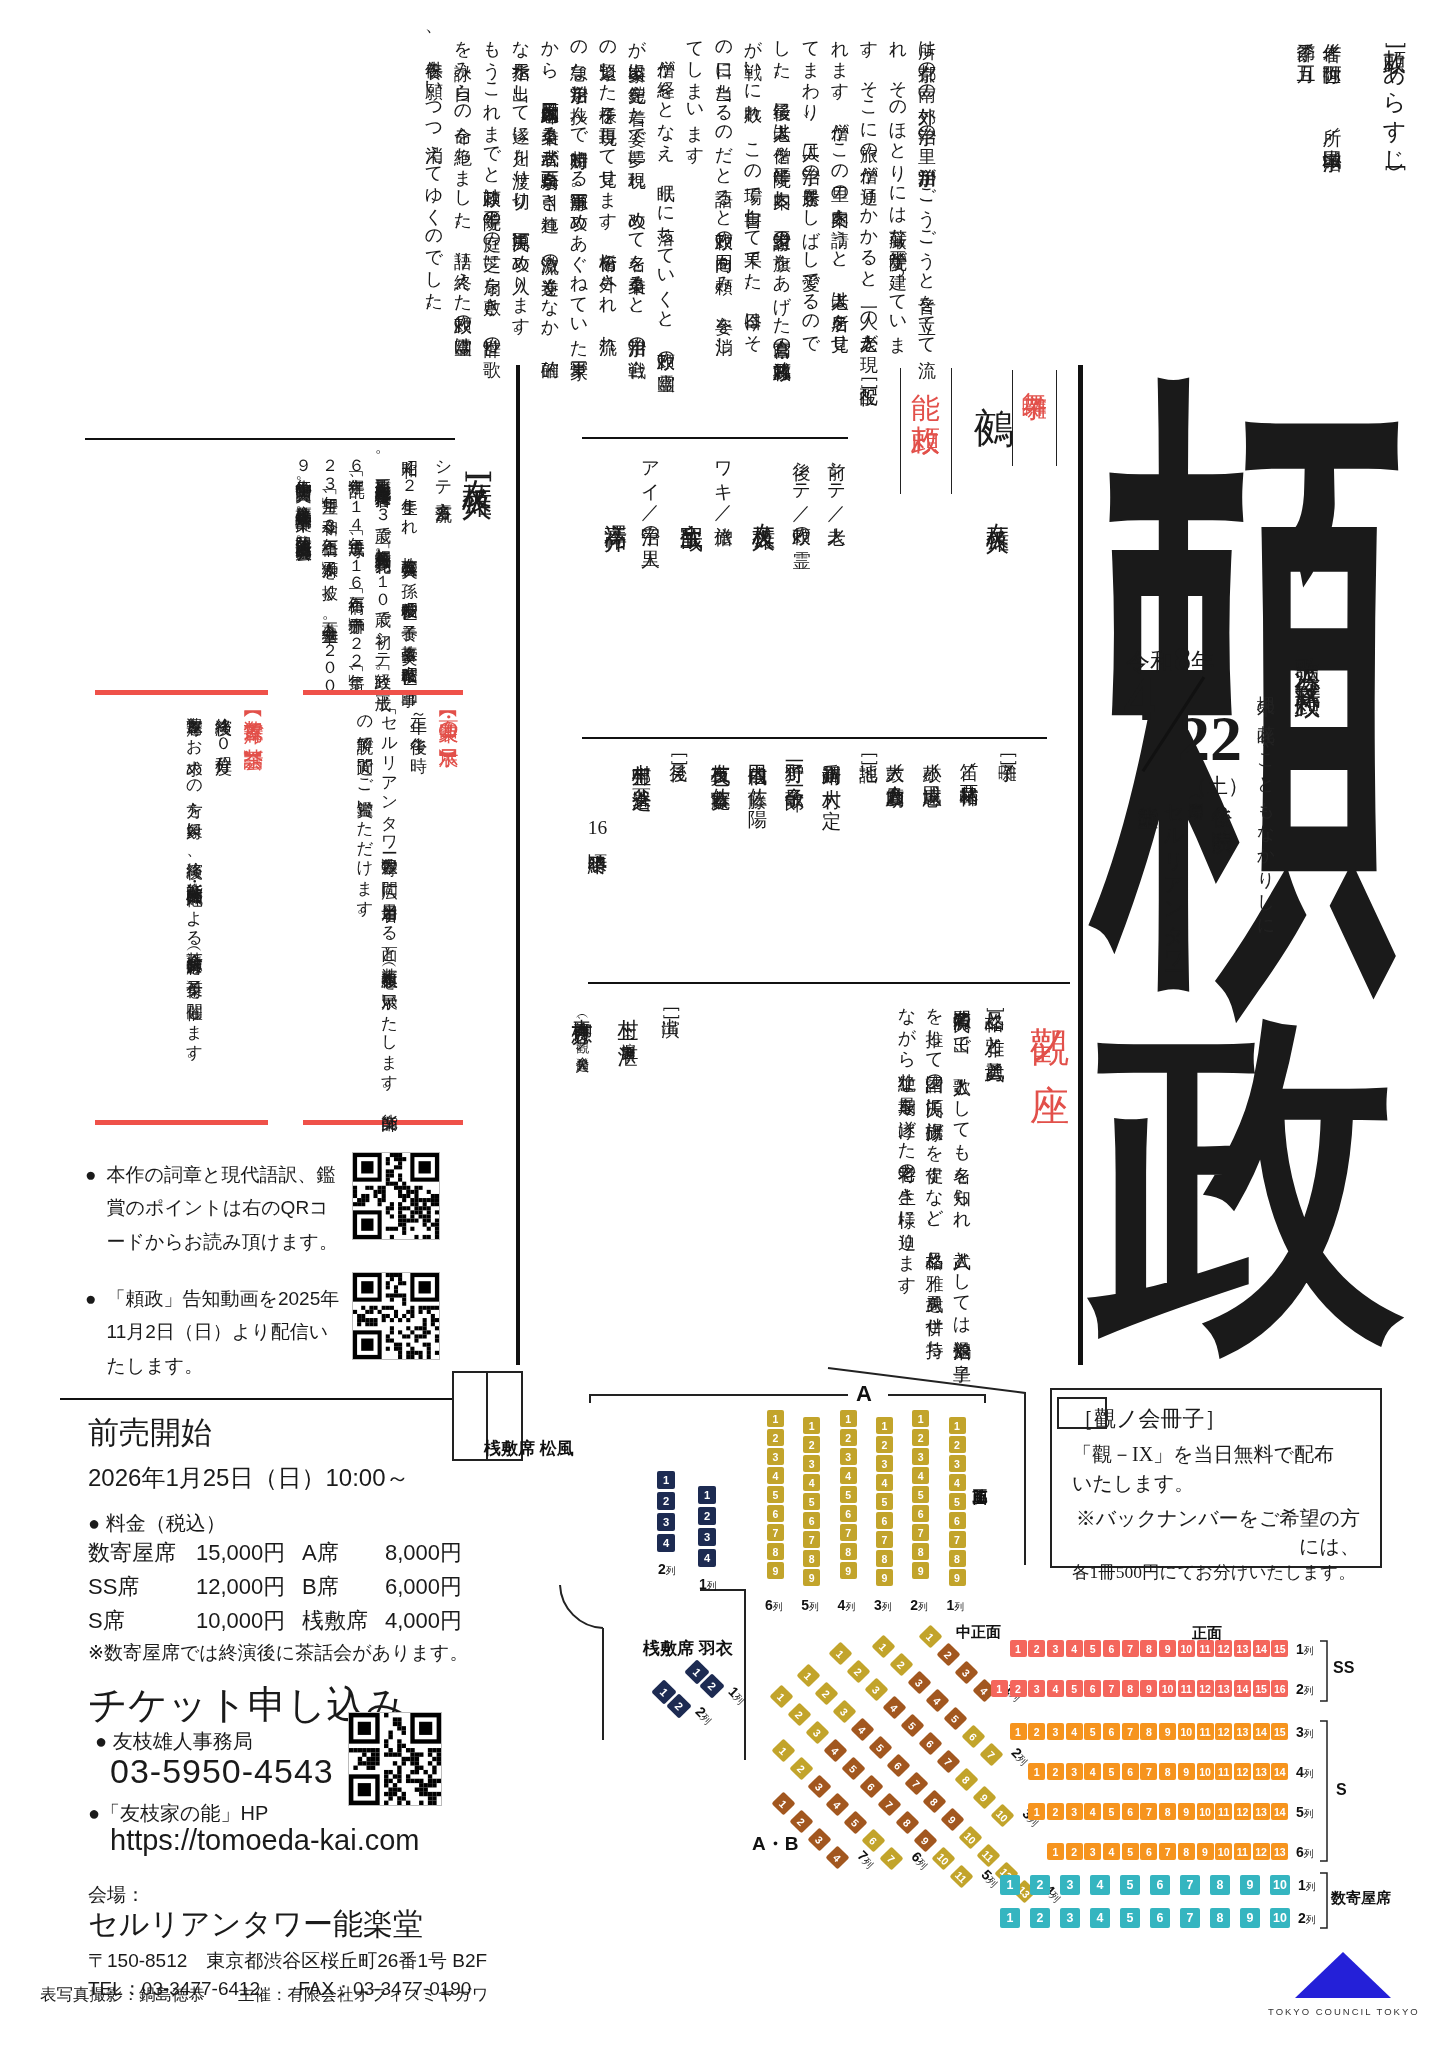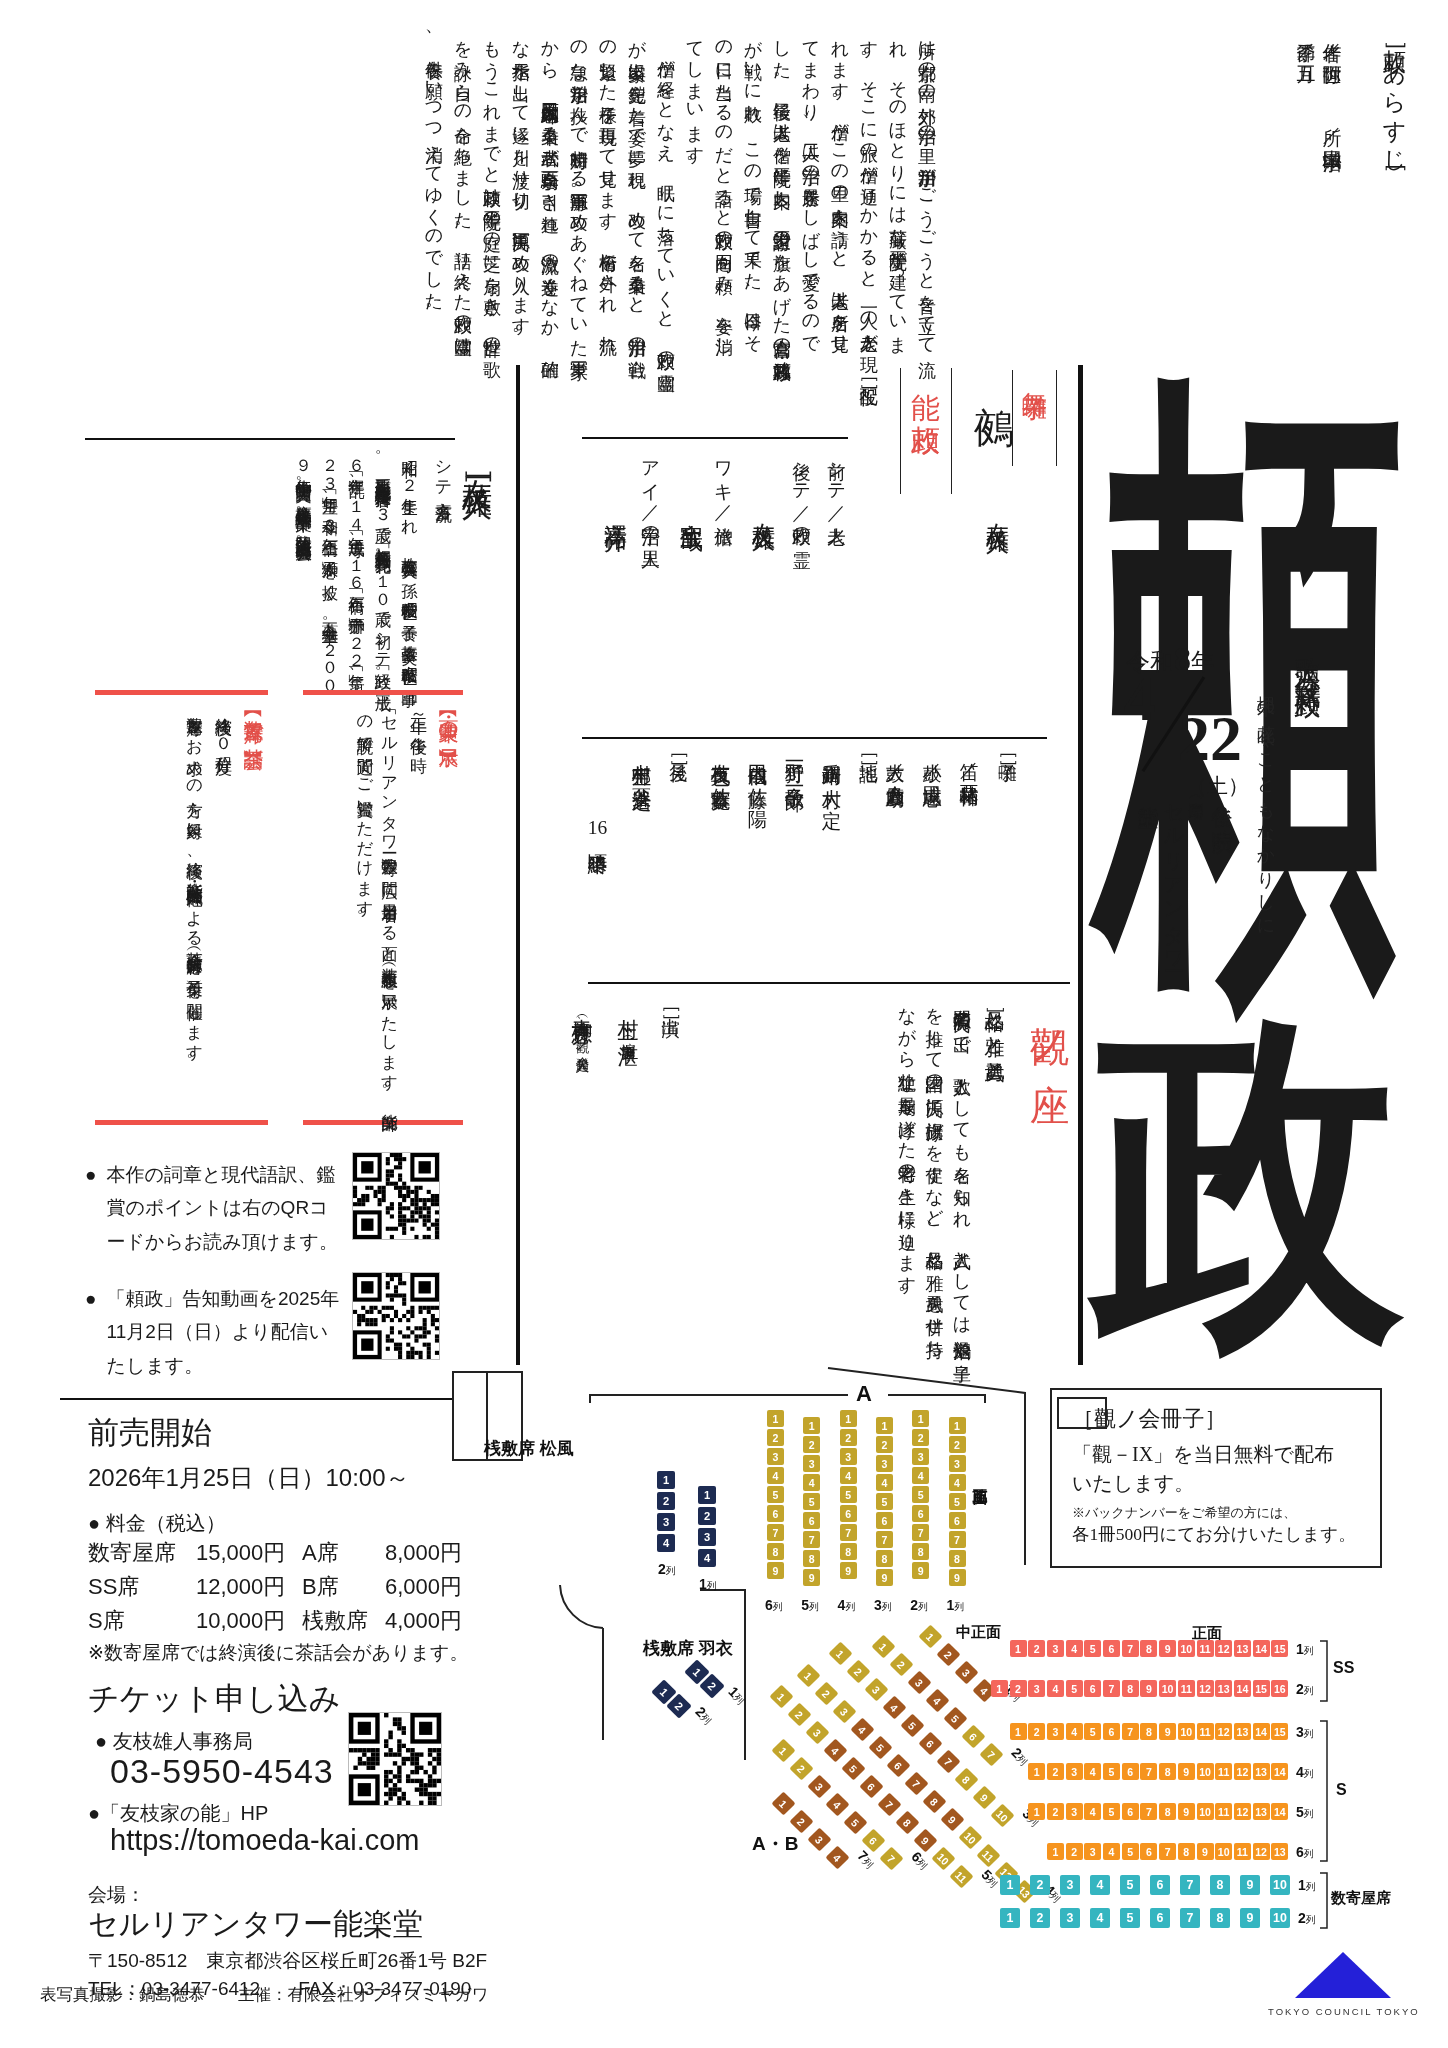--- a/index.html
+++ b/index.html
@@ -409,21 +409,21 @@
 
   <div class="abs v" style="left:1208px;top:790px;font-size:20.5px;height:170px;">午後２時開演</div>
   <div class="abs v" style="left:1186px;top:790px;font-size:14.5px;height:150px;">（正午開場）</div>
   <div class="abs v" style="left:1160px;top:790px;font-size:20.5px;height:210px;">セルリアンタワー</div>
   <div class="abs v" style="left:1134px;top:790px;font-size:20.5px;height:110px;">能楽堂</div>
 
   <div class="abs" style="left:1050px;top:1388px;width:332px;height:180px;border:2px solid #222;box-sizing:border-box;padding:14px 20px;">
     <div style="font-size:22px;margin-bottom:6px;">［觀ノ会冊子］</div>
     <div style="font-size:20px;line-height:1.45;">「觀－IX」を当日無料で配布</div>
     <div style="font-size:20px;line-height:1.45;margin-bottom:6px;">いたします。</div>
-    <div style="font-size:13px;line-height:1.4;">※バックナンバーをご希望の方には、</div>
+    <div style="font-size:20px;line-height:1.4;text-align:right;">※バックナンバーをご希望の方には、</div>
     <div style="font-size:17.5px;line-height:1.4;">各1冊500円にてお分けいたします。</div>
   </div>
 
   <div class="rule" style="left:60px;top:1398px;width:400px;height:2px;"></div>
   <div class="abs sans" style="left:88px;top:1412px;font-size:31px;">前売開始</div>
   <div class="abs sans" style="left:88px;top:1462px;font-size:24px;">2026年1月25日（日）10:00～</div>
   <div class="abs sans" style="left:88px;top:1510px;font-size:20px;">
     <span>● </span><span>料金（税込）</span>
   </div>
   <div class="price-cell" style="left:88px;top:1538px;">数寄屋席</div>
@@ -433,21 +433,21 @@
   <div class="price-cell" style="left:88px;top:1572px;">SS席</div>
   <div class="price-cell" style="left:196px;top:1572px;">12,000円</div>
   <div class="price-cell" style="left:302px;top:1572px;">B席</div>
   <div class="price-cell" style="left:385px;top:1572px;">6,000円</div>
   <div class="price-cell" style="left:88px;top:1606px;">S席</div>
   <div class="price-cell" style="left:196px;top:1606px;">10,000円</div>
   <div class="price-cell" style="left:302px;top:1606px;">桟敷席</div>
   <div class="price-cell" style="left:385px;top:1606px;">4,000円</div>
   <div class="abs sans" style="left:88px;top:1640px;font-size:19px;">※数寄屋席では終演後に茶話会があります。</div>
 
-  <div class="abs sans" style="left:88px;top:1678px;font-size:31px;">チケット申し込み</div>
+  <div class="abs sans" style="left:88px;top:1678px;font-size:39px;">チケット申し込み</div>
   <div class="abs sans" style="left:95px;top:1728px;font-size:20px;">
     <span>● </span><span>友枝雄人事務局</span>
   </div>
   <div class="abs sans" style="left:110px;top:1752px;font-size:34px;letter-spacing:1px;">03-5950-4543</div>
   <div class="abs sans" style="left:88px;top:1800px;font-size:20px;">
     <span>●</span><span>「友枝家の能」HP</span>
   </div>
   <div class="abs sans" style="left:110px;top:1824px;font-size:29px;">https://tomoeda-kai.com</div>
   <div class="qrbox" style="left:348px;top:1712px;width:92px;height:92px;">
       <svg viewBox="0 0 100 100">

